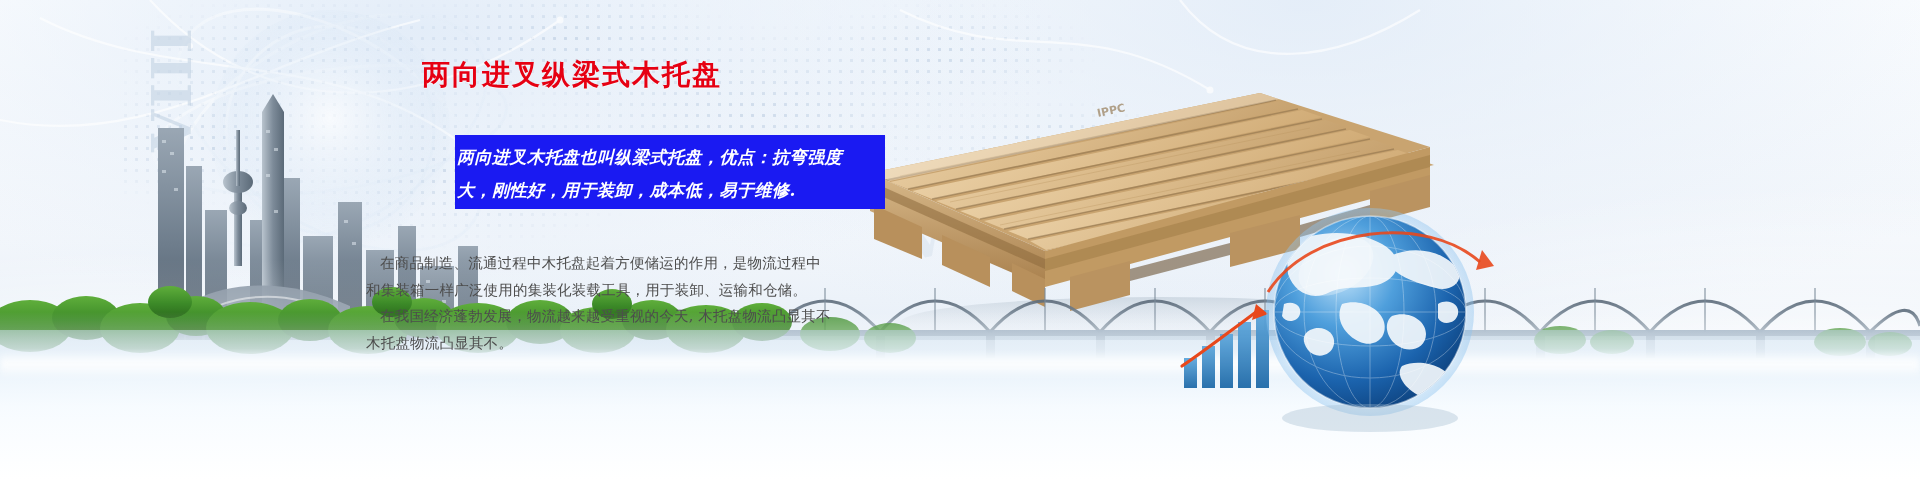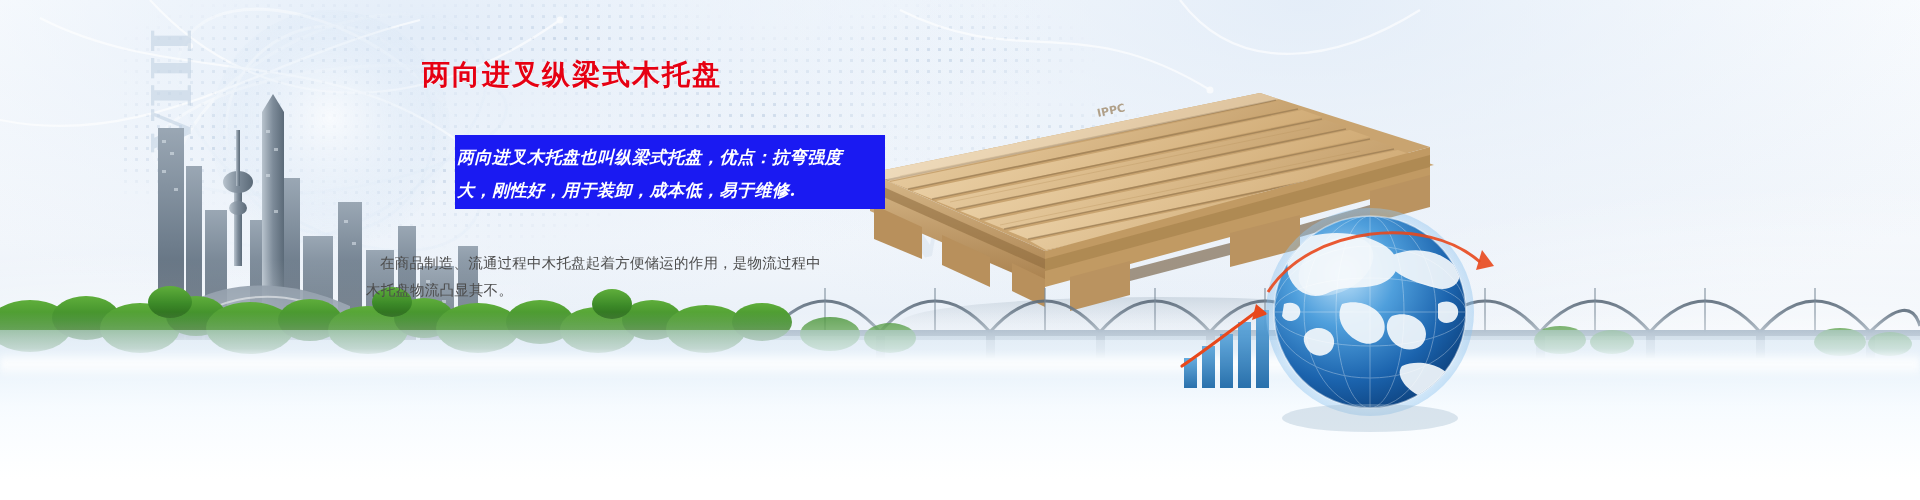--- a/index.html
+++ b/index.html
@@ -512,16 +512,18 @@
 
   <div class="headline">两向进叉纵梁式木托盘</div>
 
   <div class="blue-box">
     <p>两向进叉木托盘也叫纵梁式托盘，优点：抗弯强度</p>
     <p>大，刚性好，用于装卸，成本低，易于维修.</p>
   </div>
 
   <div class="body-copy">
     <p class="indent">在商品制造、流通过程中木托盘起着方便储运的作用，是物流过程中</p>
+    <p>和集装箱一样广泛使用的集装化装载工具，用于装卸、运输和仓储。</p>
+    <p class="indent">在我国经济蓬勃发展，物流越来越受重视的今天, 木托盘物流凸显其不</p>
     <p>木托盘物流凸显其不。</p>
   </div>
 
 </div>
 
 </body></html>

